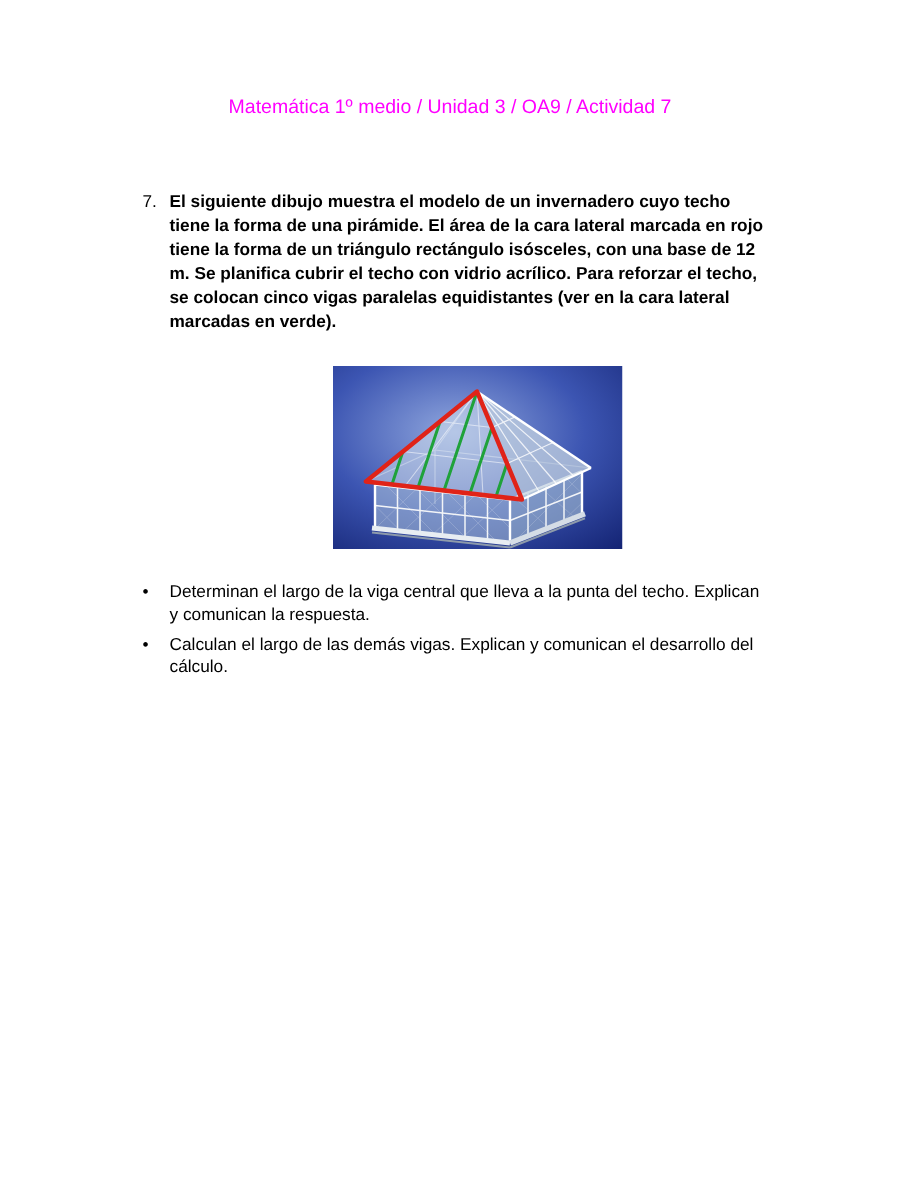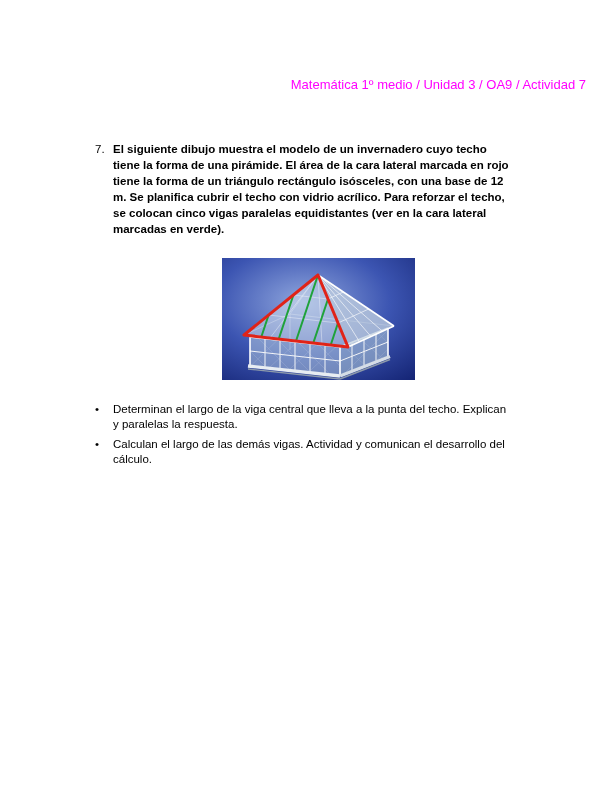--- a/index.html
+++ b/index.html
@@ -5,23 +5,23 @@
   html,body{margin:0;padding:0;background:#ffffff;}
   body{
     width:600px;height:800px;
     font-family:"Liberation Sans", sans-serif;
     color:#000;
     position:relative;
     overflow:hidden;
   }
   .page{width:600px;height:800px;position:relative;}
   .doc-title{
-    margin:14px;
+    margin:0;
     padding-top:63px;
-    text-align:right;
+    text-align:center;
     font-size:13px;
     font-weight:400;
     color:#ff00ff;
   }
   .problem{
     display:flex;
     margin:49px 88px 0 95px;
     font-size:11.5px;
     line-height:16px;
   }
@@ -172,21 +172,21 @@
         <line x1="108.7" y1="87" x2="116" y2="65"></line>
       </g>
 
       <polygon points="22,77 126,89 96,17" fill="none" stroke="#e02318" stroke-width="3" stroke-linejoin="round"></polygon>
     </svg>
   </div>
 
   <div class="bullets">
     <div class="bullet">
       <span class="marker">•</span>
-      <span class="btxt">Determinan el largo de la viga central que lleva a la punta del techo. Explican y paralelas la respuesta.</span>
+      <span class="btxt">Determinan el largo de la viga central que lleva a la punta del techo. Explican y comunican la respuesta.</span>
     </div>
     <div class="bullet">
       <span class="marker">•</span>
-      <span class="btxt">Calculan el largo de las demás vigas. Actividad y comunican el desarrollo del cálculo.</span>
+      <span class="btxt">Calculan el largo de las demás vigas. Explican y comunican el desarrollo del cálculo.</span>
     </div>
   </div>
 
 </div>
 
 </body></html>

